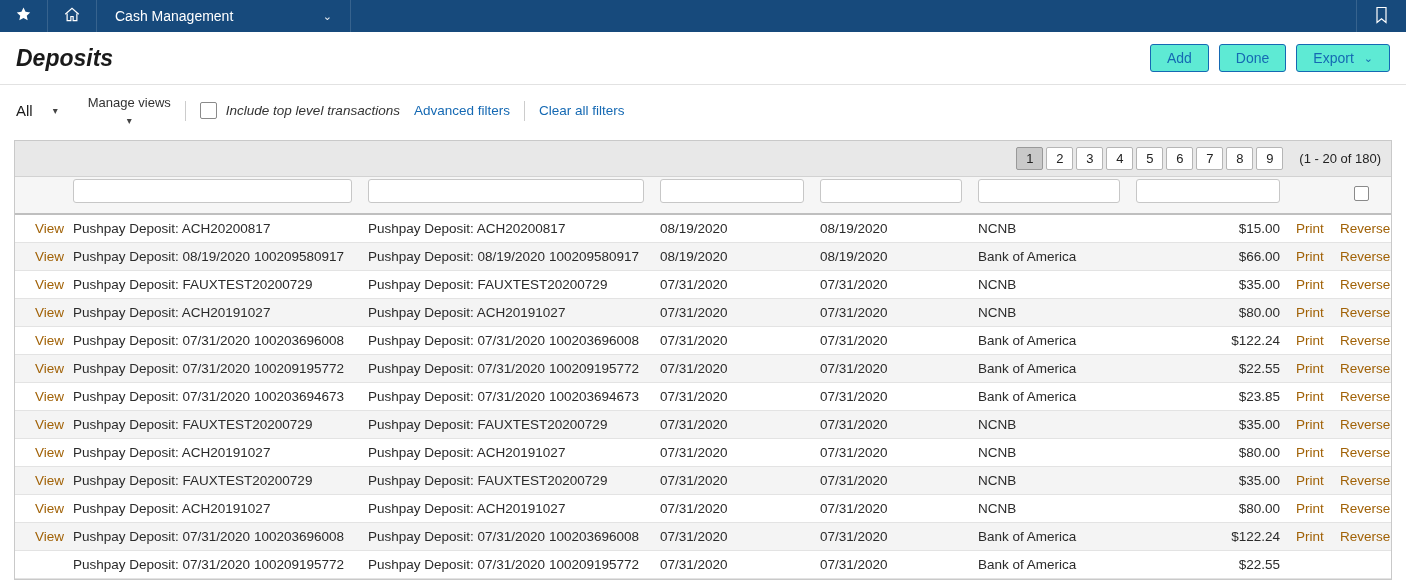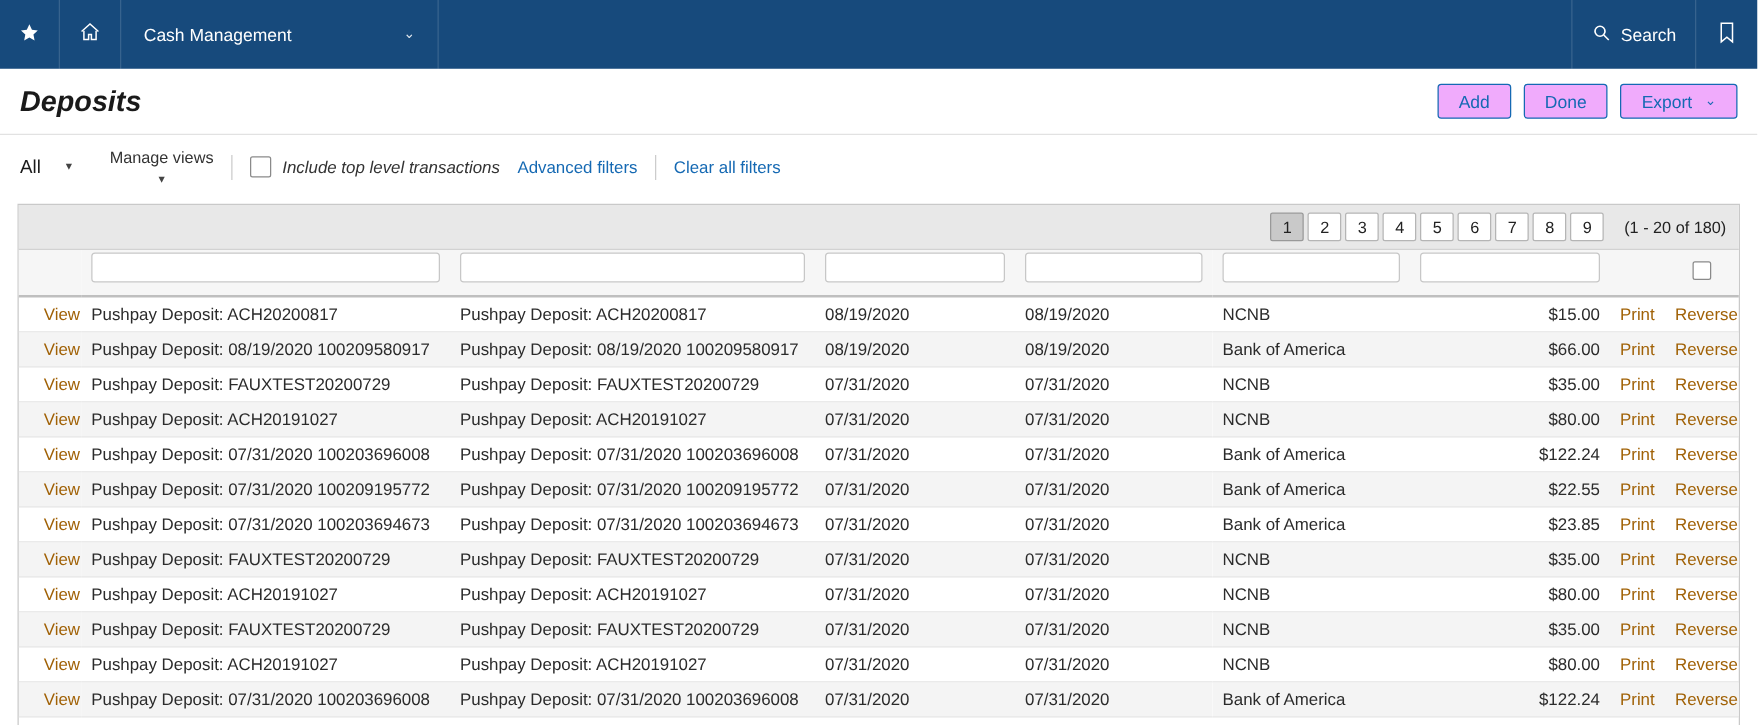--- a/index.html
+++ b/index.html
@@ -8,21 +8,21 @@
     width: 1406px; height: 580px;
     overflow: hidden;
     background: #fff;
     font-family: "Liberation Sans", sans-serif;
     color: #2b2b2b;
   }
 
   
   .topbar {
     display: flex; align-items: stretch;
-    height: 55px; background: #174a7c; color: #fff;
+    height: 32px; background: #174a7c; color: #fff;
   }
   .tb-item {
     display: flex; align-items: center; justify-content: center;
     padding: 0 15px; cursor: pointer;
     border-right: 1px solid rgba(255,255,255,0.14);
     font-size: 14px;
   }
   .tb-appmenu { width: 254px; justify-content: space-between; padding: 0 18px; }
   .tb-spacer { flex: 1; border-right: none; }
   .tb-search { gap: 8px; border-right: none; border-left: 1px solid rgba(255,255,255,0.14); }
@@ -30,21 +30,21 @@
   .tb-caret { font-size: 11px; line-height: 1; opacity: .9; }
 
   
   .page-header {
     display: flex; justify-content: space-between; align-items: center;
     padding: 12px 16px 12px; border-bottom: 1px solid #e2e2e2;
   }
   .page-title { font-size: 23px; font-weight: bold; color: #1a1a1a; margin: 0; font-style: italic; }
   .header-actions { display: flex; gap: 10px; align-items: center; }
   .btn {
-    background: #f0abfc; border: 1px solid #1569b3; color: #1569b3;
+    background: #5eead4; border: 1px solid #1569b3; color: #1569b3;
     font-size: 14px; padding: 5px 16px; border-radius: 3px; cursor: pointer;
     font-family: "Liberation Sans", sans-serif;
     display: flex; align-items: center; gap: 10px;
   }
   .btn .tb-caret { color: #1569b3; opacity: 1; }
 
   
   .filter-bar { display: flex; align-items: center; padding: 10px 16px 12px; }
   .all-dd {
     font-size: 15px; font-weight: normal; color: #1a1a1a;
@@ -114,29 +114,20 @@
           <path d="M3 11 L12 3 L21 11"></path>
           <path d="M5.5 10v9.5h5v-5.5h3v5.5h5V10"></path>
         </svg>
     </span>
   </div>
   <div class="tb-item tb-appmenu">
     <span>Cash Management</span>
     <span class="tb-caret">⌄</span>
   </div>
   <div class="tb-item tb-spacer"></div>
-  <div class="tb-item tb-search">
-    <span>
-      <svg width="16" height="16" viewBox="0 0 24 24" fill="none" stroke="#fff" stroke-width="2">
-          <circle cx="10.5" cy="10.5" r="6"></circle>
-          <line x1="15" y1="15" x2="21" y2="21"></line>
-        </svg>
-    </span>
-    <span>Search</span>
-  </div>
   <div class="tb-item tb-bookmark">
     <span>
       <svg width="15" height="18" viewBox="0 0 20 24" fill="none" stroke="#fff" stroke-width="1.6">
           <path d="M4 2h12v20l-6-5-6 5z"></path>
         </svg>
     </span>
   </div>
 </div>
 
 <div class="page-header">

